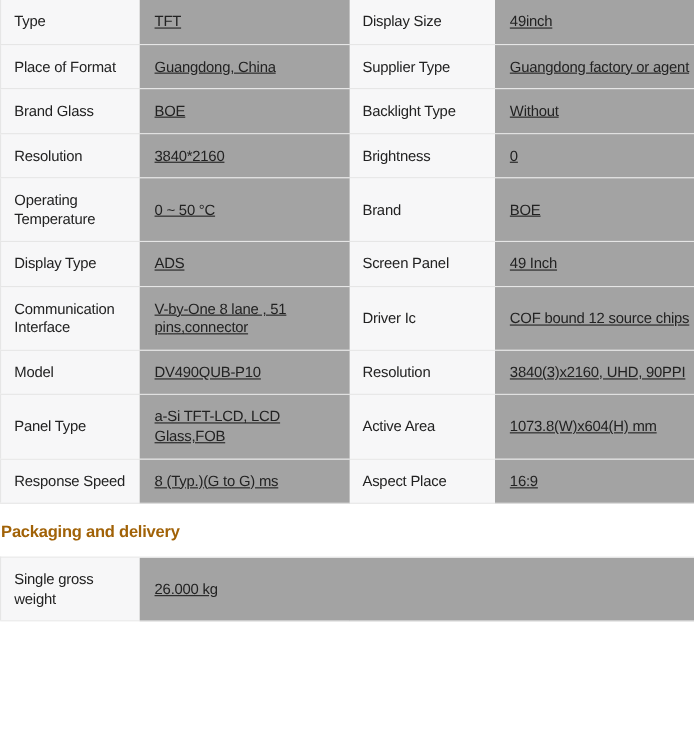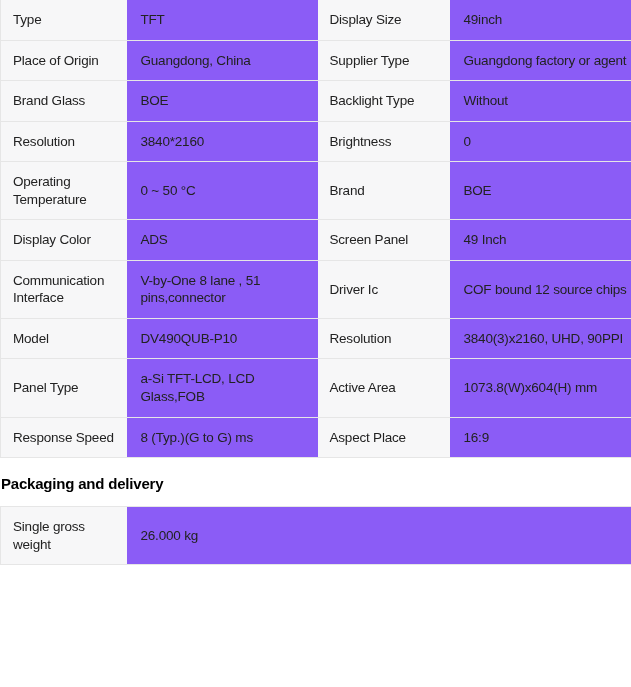--- a/index.html
+++ b/index.html
@@ -23,34 +23,35 @@
     border-bottom: 1px solid #e6e6e6;
     vertical-align: middle;
     line-height: 1.3;
     word-wrap: break-word;
   }
   td.k {
     background: #f7f7f8;
     padding: 11px 10px 11px 12px;
   }
   td.v {
-    background: #8b5cf6;
+    background: #a3a3a3;
     padding: 11px 2px 11px 14px;
+    text-decoration: underline;
   }
   .spec-table {
     border-left: 1px solid #e6e6e6;
   }
   .pack-table {
     border-left: 1px solid #e6e6e6;
     border-top: 1px solid #e6e6e6;
   }
   .section-heading {
     font-size: 15px;
     font-weight: bold;
-    color: #000000;
+    color: #a16207;
     letter-spacing: -0.2px;
     margin: 17px 0 14px 1px;
   }
 </style>
 </head>
 <body>
 
 <table class="spec-table">
   <colgroup>
     <col style="width:126px">
@@ -59,21 +60,21 @@
       <col style="width:182px">
   </colgroup>
   <tbody>
     <tr>
       <td class="k">Type</td>
       <td class="v">TFT</td>
       <td class="k">Display Size</td>
       <td class="v">49inch</td>
     </tr>
     <tr>
-      <td class="k">Place of Origin</td>
+      <td class="k">Place of Format</td>
       <td class="v">Guangdong, China</td>
       <td class="k">Supplier Type</td>
       <td class="v">Guangdong factory or agent</td>
     </tr>
     <tr>
       <td class="k">Brand Glass</td>
       <td class="v">BOE</td>
       <td class="k">Backlight Type</td>
       <td class="v">Without</td>
     </tr>
@@ -83,21 +84,21 @@
       <td class="k">Brightness</td>
       <td class="v">0</td>
     </tr>
     <tr>
       <td class="k">Operating Temperature</td>
       <td class="v">0 ~ 50 °C</td>
       <td class="k">Brand</td>
       <td class="v">BOE</td>
     </tr>
     <tr>
-      <td class="k">Display Color</td>
+      <td class="k">Display Type</td>
       <td class="v">ADS</td>
       <td class="k">Screen Panel</td>
       <td class="v">49 Inch</td>
     </tr>
     <tr>
       <td class="k">Communication Interface</td>
       <td class="v">V-by-One 8 lane , 51 pins,connector</td>
       <td class="k">Driver Ic</td>
       <td class="v">COF bound 12 source chips</td>
     </tr>

